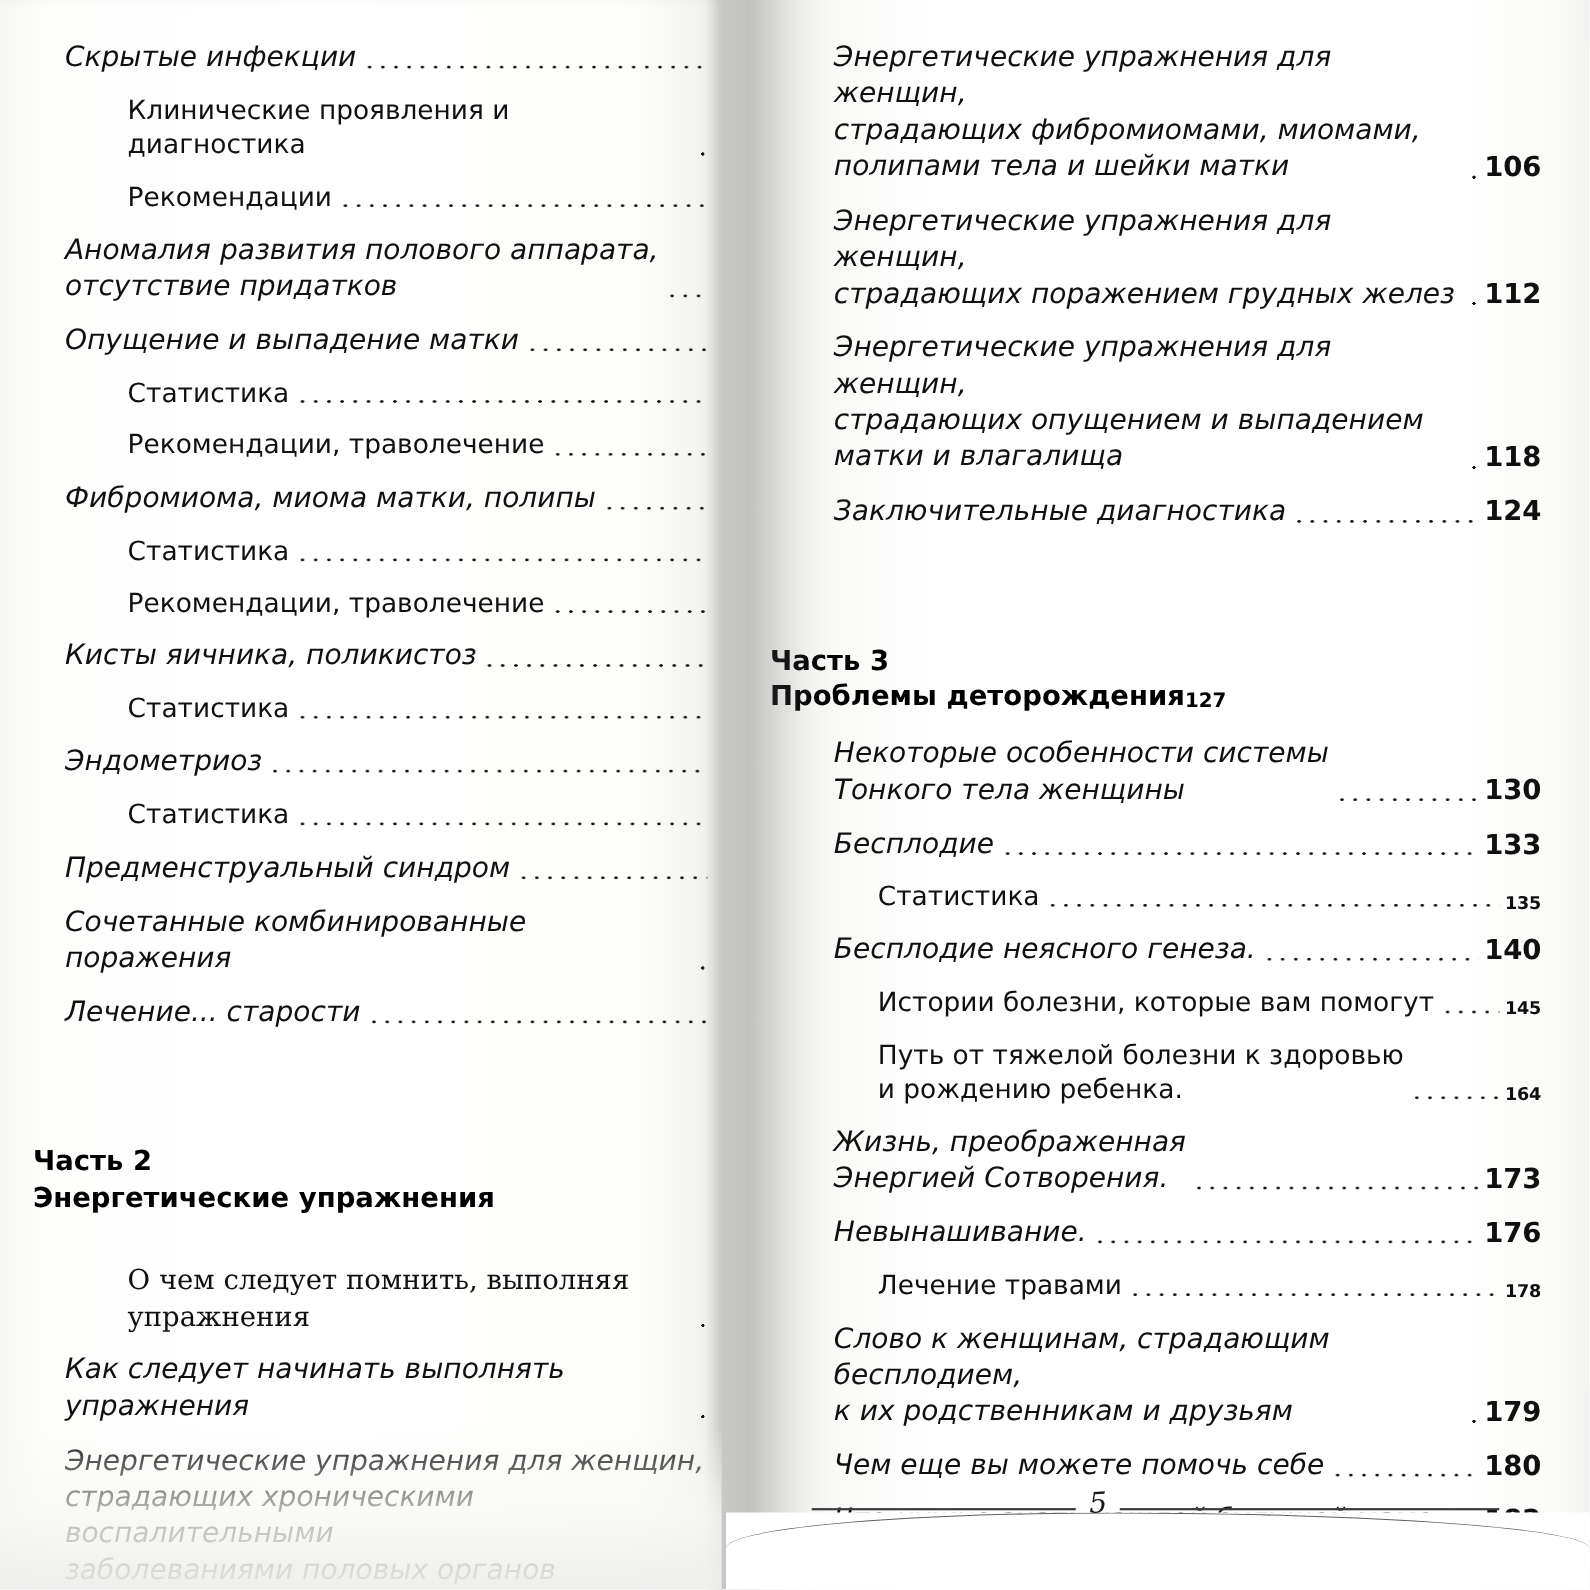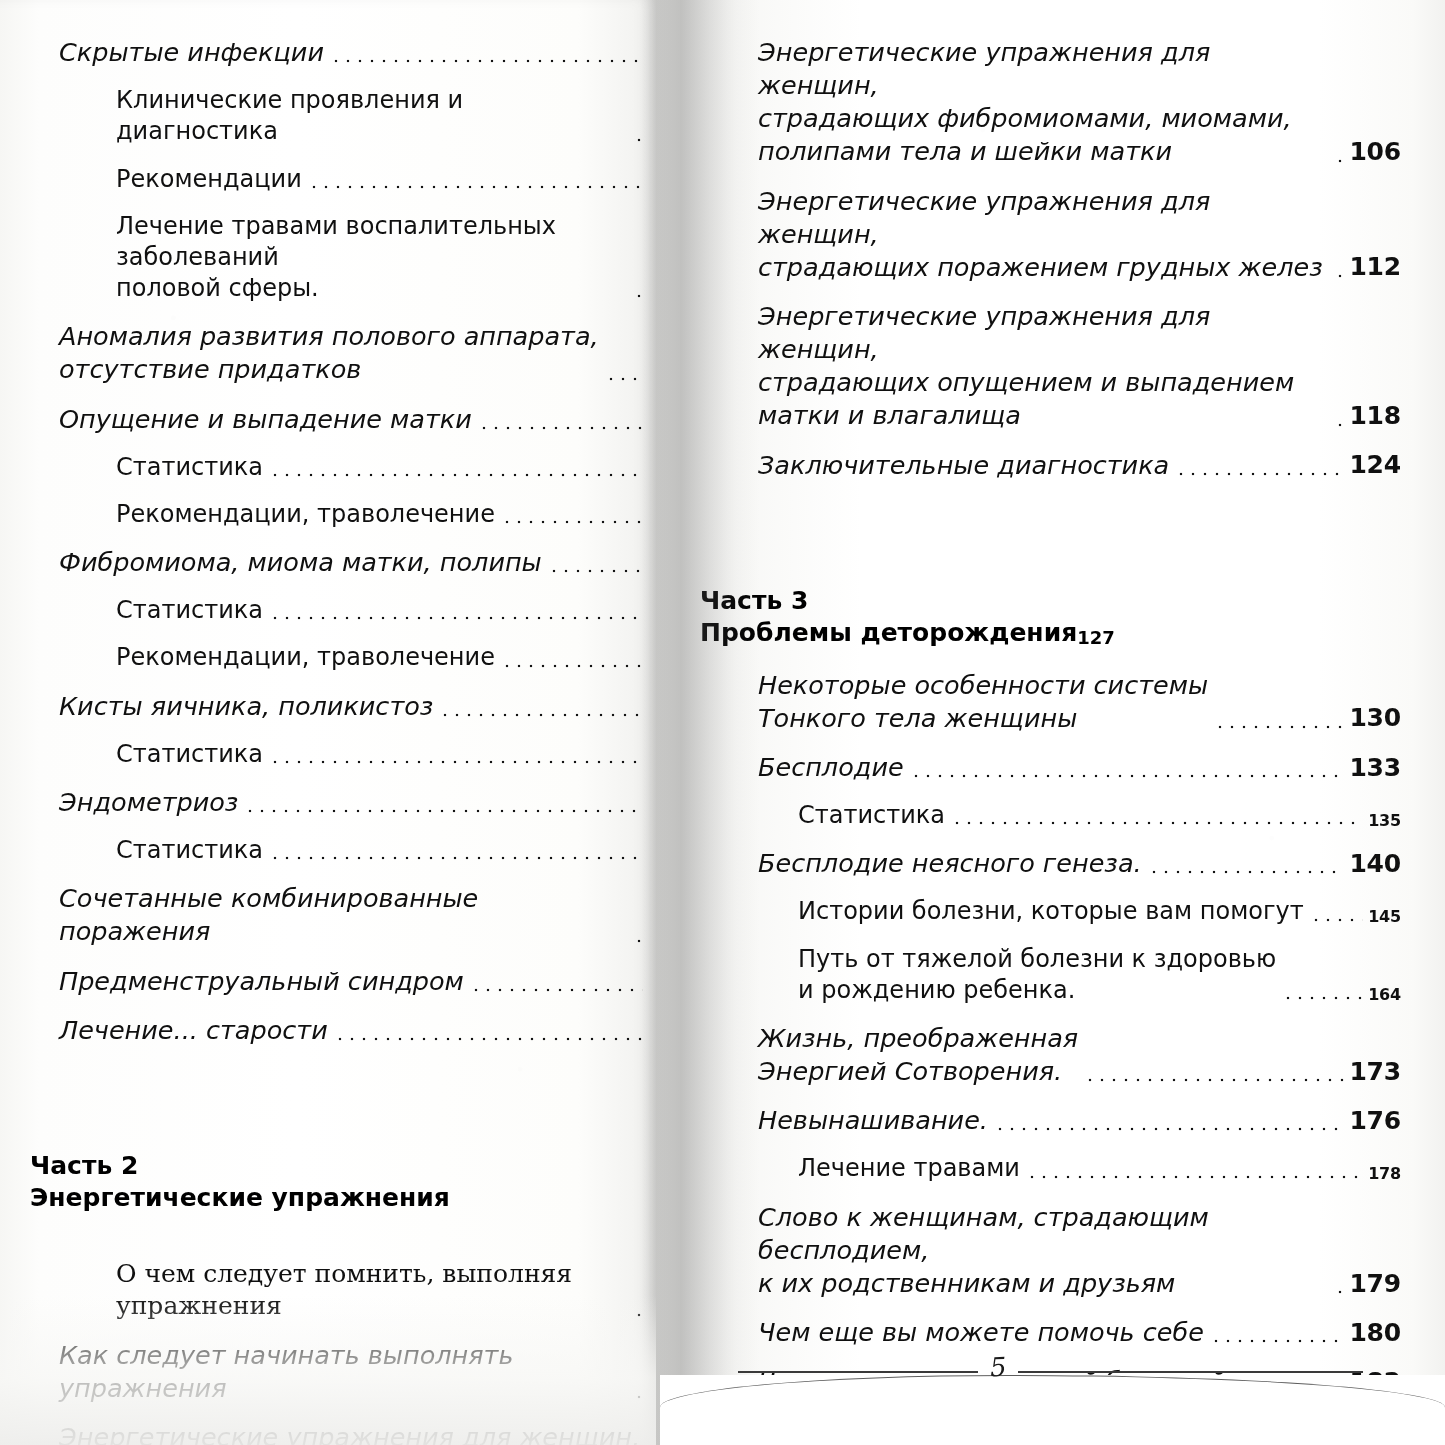--- a/index.html
+++ b/index.html
@@ -201,26 +201,20 @@
           <div class="entry lvl2">
             <span class="txt">Клинические проявления и диагностика</span>
             <span class="leader"></span>
             <span class="pg"></span>
           </div>
           <div class="entry lvl2">
             <span class="txt">Рекомендации</span>
             <span class="leader"></span>
             <span class="pg"></span>
           </div>
-          <div class="entry lvl2">
-            <span class="txt">Лечение травами воспалительных заболеваний
-половой сферы.</span>
-            <span class="leader"></span>
-            <span class="pg"></span>
-          </div>
           <div class="entry lvl1">
             <span class="txt">Аномалия развития полового аппарата,
 отсутствие придатков</span>
             <span class="leader"></span>
             <span class="pg"></span>
           </div>
           <div class="entry lvl1">
             <span class="txt">Опущение и выпадение матки</span>
             <span class="leader"></span>
             <span class="pg"></span>
@@ -264,26 +258,26 @@
             <span class="txt">Эндометриоз</span>
             <span class="leader"></span>
             <span class="pg"></span>
           </div>
           <div class="entry lvl2">
             <span class="txt">Статистика</span>
             <span class="leader"></span>
             <span class="pg"></span>
           </div>
           <div class="entry lvl1">
+            <span class="txt">Предменструальный синдром</span>
+            <span class="leader"></span>
+            <span class="pg"></span>
+          </div>
+          <div class="entry lvl1">
             <span class="txt">Сочетанные комбинированные поражения</span>
-            <span class="leader"></span>
-            <span class="pg"></span>
-          </div>
-          <div class="entry lvl1">
-            <span class="txt">Предменструальный синдром</span>
             <span class="leader"></span>
             <span class="pg"></span>
           </div>
           <div class="entry lvl1">
             <span class="txt">Лечение... старости</span>
             <span class="leader"></span>
             <span class="pg"></span>
           </div>
         </div>
 

